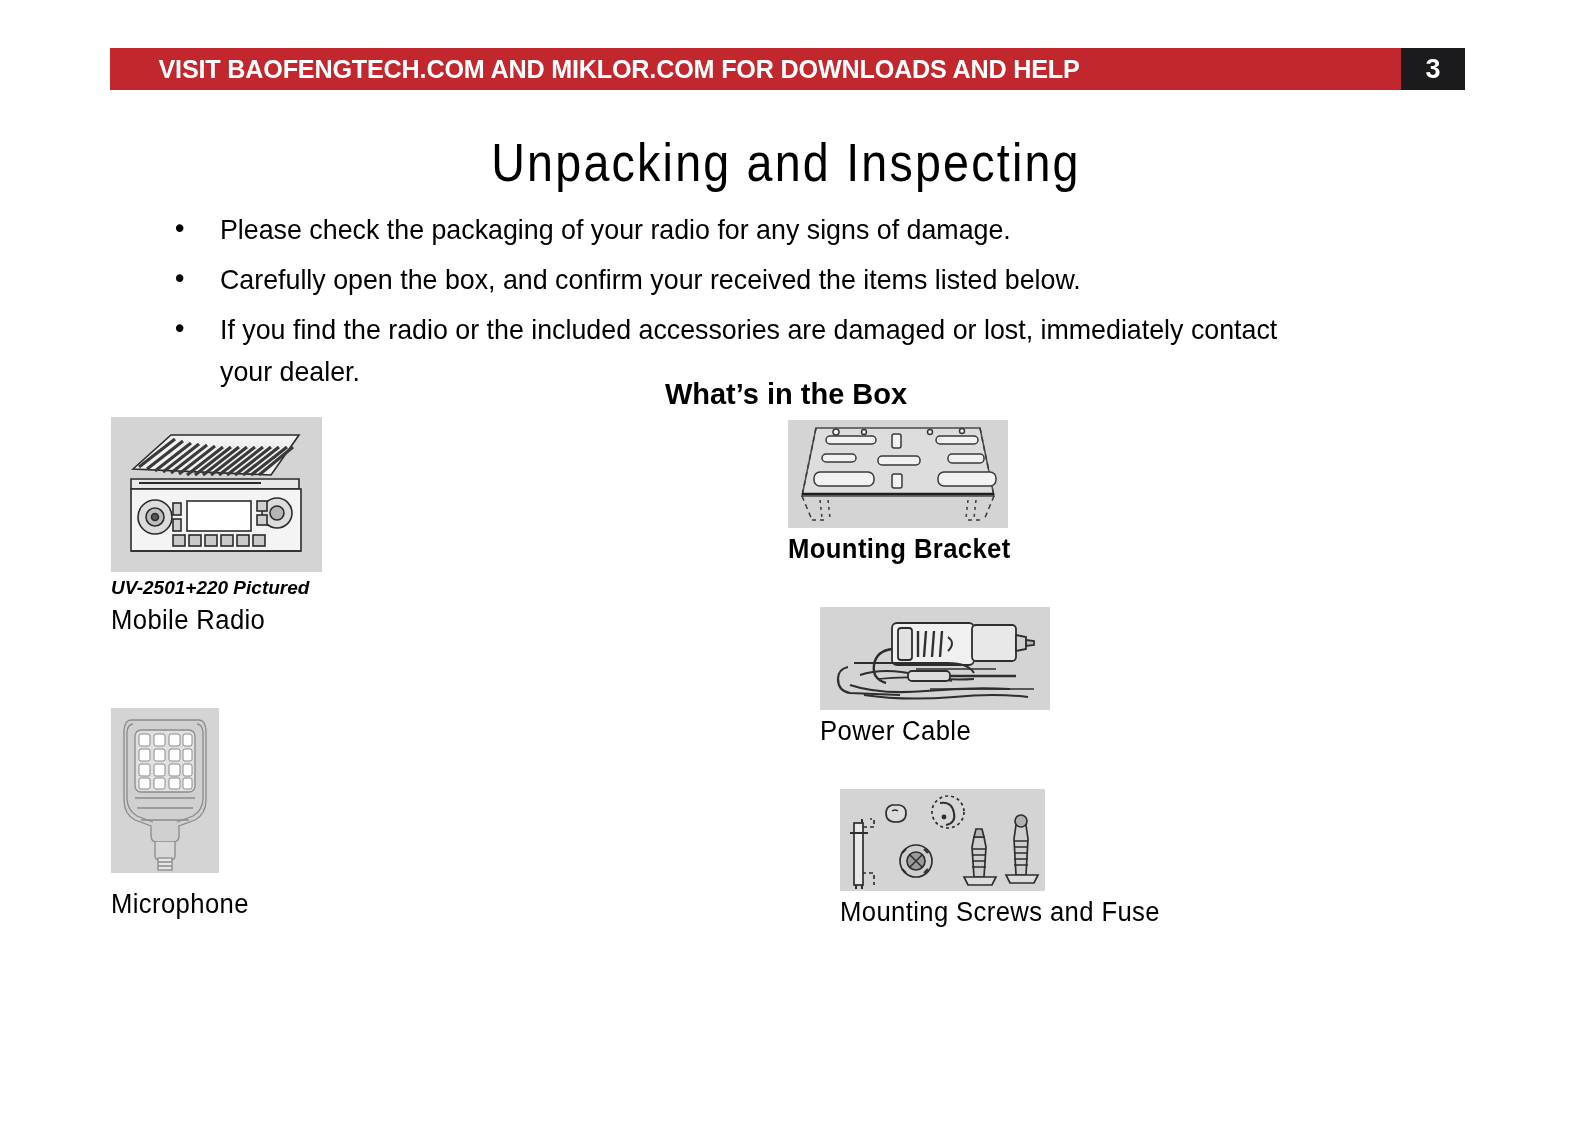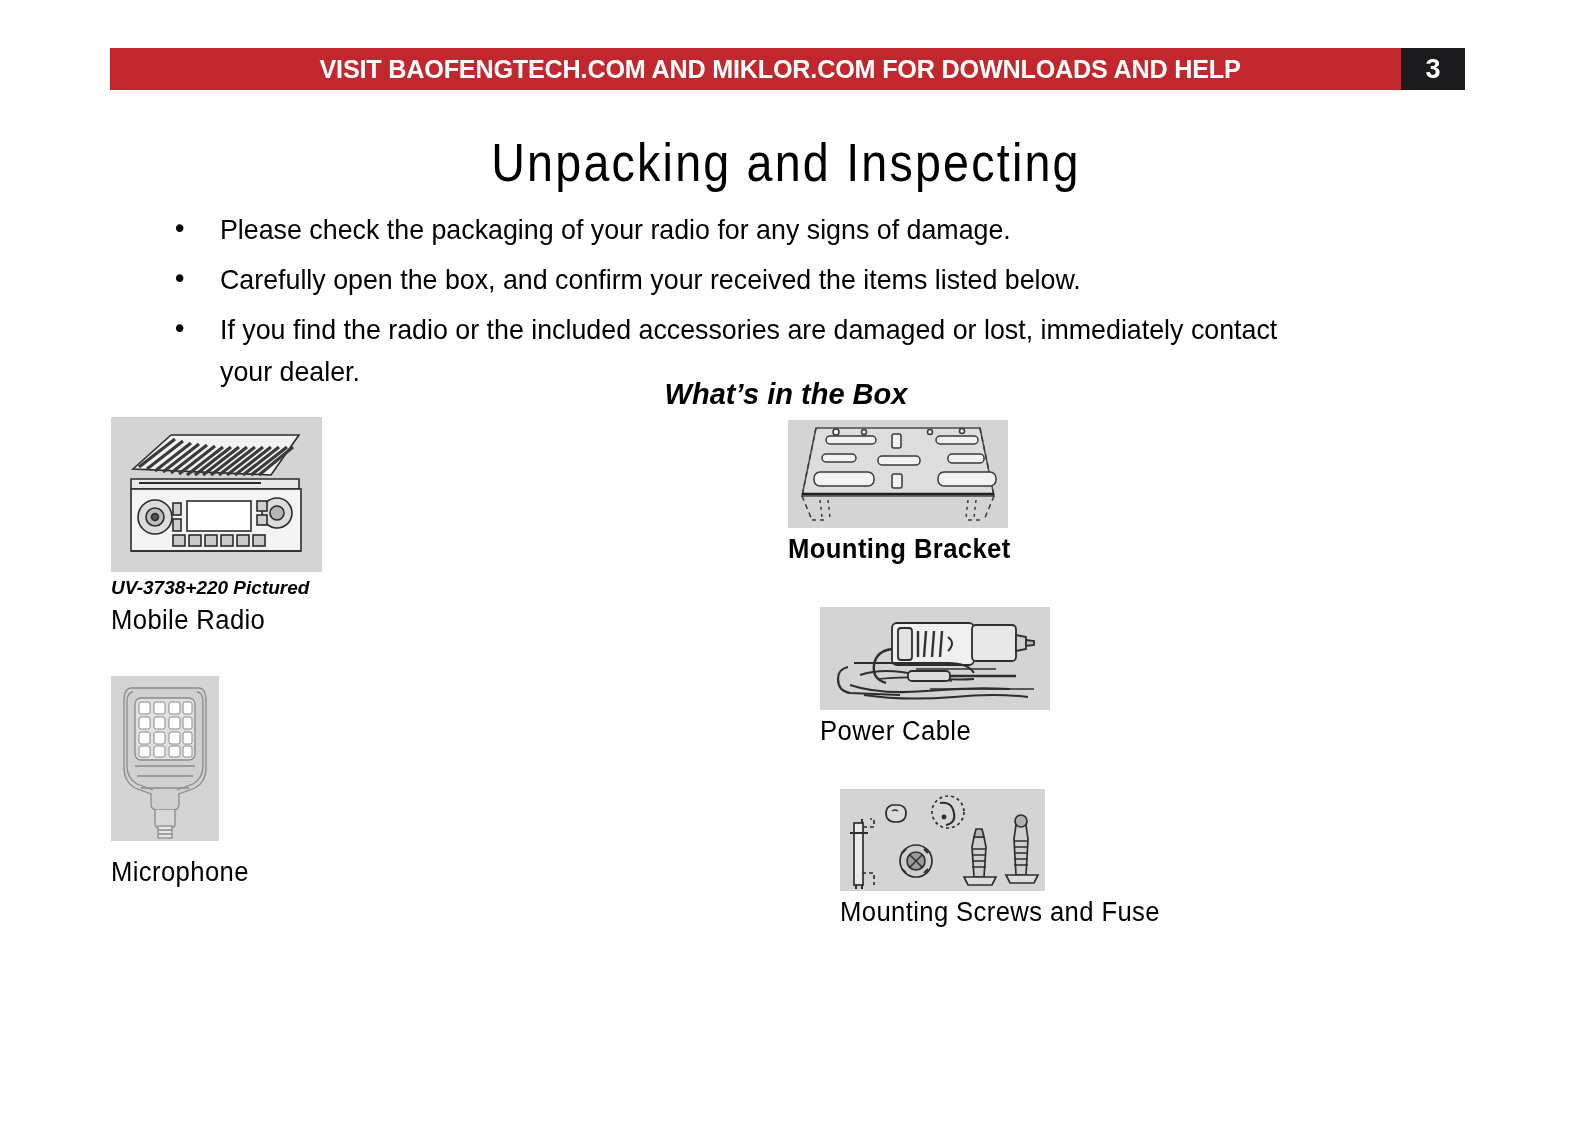--- a/index.html
+++ b/index.html
@@ -23,21 +23,21 @@
     width: 1355px;
     height: 42px;
     display: flex;
     align-items: stretch;
   }
   .header-red {
     flex: 1 1 auto;
     background: #c1272d;
     display: flex;
     align-items: center;
-    justify-content: center;
+    justify-content: flex-start;
     box-sizing: border-box;
   }
   .header-title {
     color: #ffffff;
     font-family: "Liberation Sans", sans-serif;
     font-weight: bold;
     font-size: 26.5px;
     letter-spacing: -0.2px;
     white-space: nowrap;
     transform: scaleX(0.95);
@@ -107,21 +107,20 @@
   .box-heading {
     position: absolute;
     left: 0;
     top: 378px;
     width: 1572px;
     text-align: center;
     font-family: "Liberation Sans", sans-serif;
     font-weight: bold;
     font-size: 29px;
     color: #000;
-    font-style: italic;
   }
 
   
   .figure { position: absolute; }
   .figure .imgbox {
     background: #d4d4d4;
     position: relative;
     overflow: hidden;
   }
   .figure .caption {
@@ -139,21 +138,21 @@
     font-size: 19px;
     font-style: italic;
     font-weight: bold;
     color: #000;
     margin-top: 5px;
     white-space: nowrap;
   }
 
   #fig-radio   { left: 111px; top: 417px; }
   #fig-radio .imgbox   { width: 211px; height: 155px; }
-  #fig-mic     { left: 111px; top: 676px; }
+  #fig-mic     { left: 111px; top: 708px; }
   #fig-mic .imgbox     { width: 108px; height: 165px; }
   #fig-mic .caption    { margin-top: 16px; }
   #fig-bracket { left: 788px; top: 420px; font-weight: bold; }
   #fig-bracket .imgbox { width: 220px; height: 108px; }
   #fig-power   { left: 820px; top: 607px; }
   #fig-power .imgbox   { width: 230px; height: 103px; }
   #fig-screws  { left: 840px; top: 789px; text-align: center; }
   #fig-screws .imgbox  { width: 205px; height: 102px; }
 
   svg { display: block; }
@@ -237,21 +236,21 @@
           <rect x="94" y="118" width="12" height="11"></rect>
           <rect x="110" y="118" width="12" height="11"></rect>
           <rect x="126" y="118" width="12" height="11"></rect>
           <rect x="142" y="118" width="12" height="11"></rect>
         </g>
 
         <path d="M20,134 L190,134"></path>
       </g>
     </svg>
   </div>
-  <div class="subcaption">UV-3738+220 Pictured</div>
+  <div class="subcaption">UV-2501+220 Pictured</div>
   <div class="caption">Mobile Radio</div>
 </div>
 
 <div class="figure" id="fig-mic">
   <div class="imgbox">
     <svg viewBox="0 0 108 165" width="108" height="165">
       <g stroke="#8b8b8b" fill="none" stroke-width="1.3">
 
         <path d="M20,12 Q14,12 13,22 L13,92 Q13,106 24,112 L40,118 L40,128 Q40,134 46,134
                  L62,134 Q68,134 68,128 L68,118 L84,112 Q95,106 95,92 L95,22

